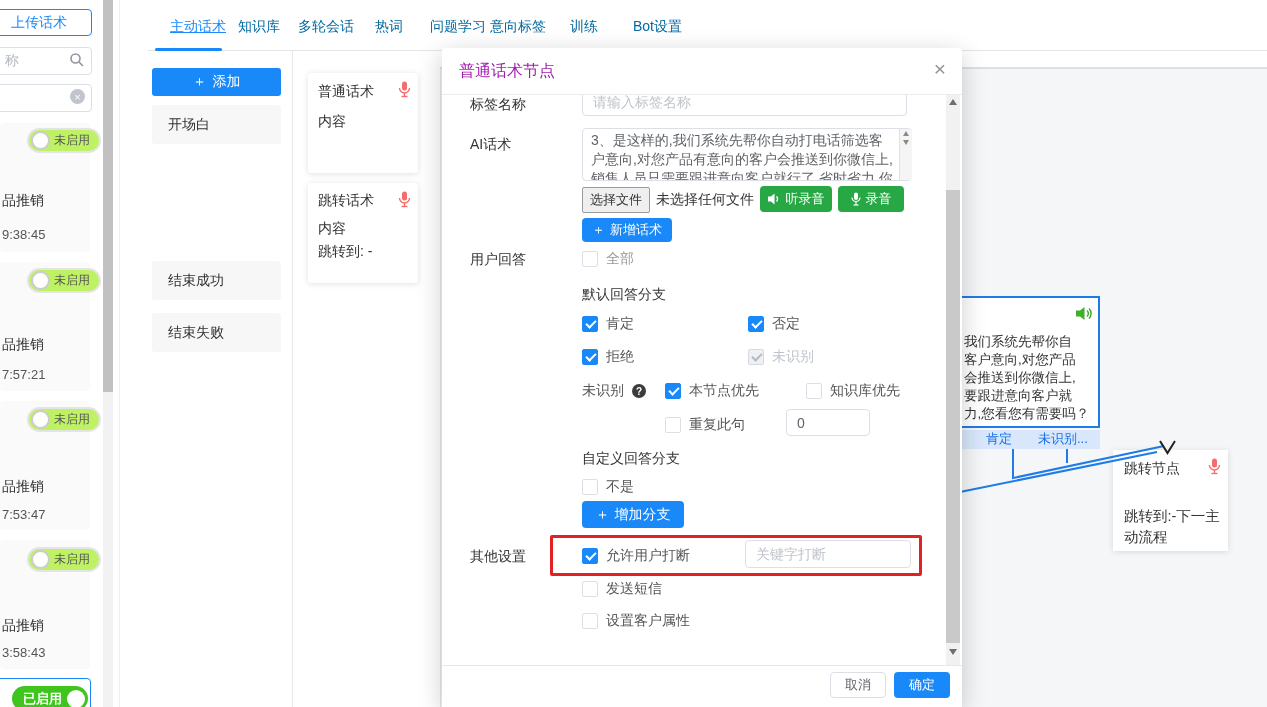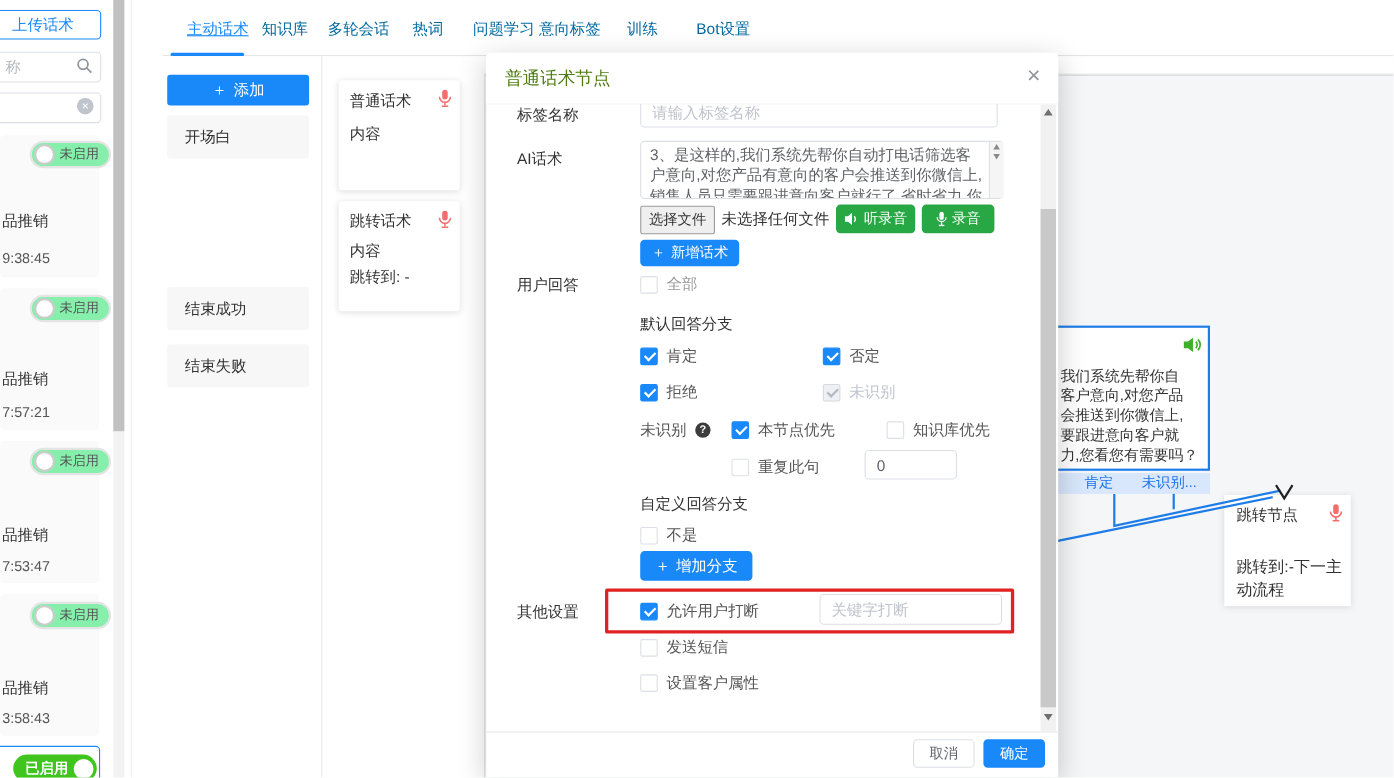--- a/index.html
+++ b/index.html
@@ -11,21 +11,21 @@
   .tab.active{color:#1989fa;text-decoration:underline;}
   .tab-underline{position:absolute;top:48px;height:3px;background:#1989fa;border-radius:2px;}
   .hline{position:absolute;height:1px;background:#e4e4e4;}
   .vline{position:absolute;width:1px;background:#e8e8e8;}
   
   .btn-outline-blue{position:absolute;border:1px solid #1989fa;color:#1989fa;background:#fff;border-radius:4px;
        text-align:center;font-size:14px;cursor:pointer;}
   .side-input{position:absolute;border:1px solid #dcdfe6;border-radius:4px;background:#fff;}
   .side-card{position:absolute;left:0;width:90px;background:#fafafa;border-radius:4px;}
   .toggle-off{position:absolute;display:flex;align-items:center;gap:4px;height:21px;padding:0 9px 0 2px;
-       border:2px solid #e4e4e4;border-radius:14px;background:#86efac;font-size:12px;color:#555;cursor:pointer;}
+       border:2px solid #e4e4e4;border-radius:14px;background:#bef264;font-size:12px;color:#555;cursor:pointer;}
   .knob-off{width:15px;height:15px;border:2px solid #ccc;border-radius:50%;background:#fff;flex:none;}
   .toggle-on{position:absolute;display:flex;align-items:center;gap:5px;height:25px;padding:0 3px 0 11px;
        border-radius:14px;background:#3fc51e;font-size:13px;font-weight:bold;color:#fff;cursor:pointer;}
   .knob-on{width:18px;height:18px;border-radius:50%;background:#fff;flex:none;}
   .card-title{position:absolute;font-size:14px;color:#333;white-space:nowrap;}
   .card-time{position:absolute;font-size:13px;color:#555;white-space:nowrap;}
   .scroll-track{position:absolute;background:#f2f2f2;}
   .scroll-thumb{position:absolute;background:#c1c1c1;}
   .tri-up{width:0;height:0;border-left:4px solid transparent;border-right:4px solid transparent;border-bottom:6px solid #6f6f6f;}
   .tri-down{width:0;height:0;border-left:4px solid transparent;border-right:4px solid transparent;border-top:6px solid #6f6f6f;}
@@ -47,21 +47,21 @@
   .bubble-line{position:absolute;font-size:13.5px;color:#333;white-space:nowrap;}
   .branch-strip{position:absolute;left:948px;top:430px;width:152px;height:19px;background:#d8e7fb;}
   .branch-tab{position:absolute;top:430px;font-size:13px;color:#1a73e8;cursor:pointer;white-space:nowrap;}
   .jump-card{position:absolute;left:1113px;top:450px;width:115px;height:101px;background:#fff;
        box-shadow:0 1px 6px rgba(0,0,0,.12);cursor:pointer;}
   
   .modal{position:absolute;left:442px;top:48px;width:520px;height:659px;background:#fff;
        border-radius:4px 4px 0 0;box-shadow:0 6px 26px rgba(0,0,0,.2);z-index:10;}
   .modal-header{position:absolute;left:0;top:0;width:100%;height:47px;background:#fff;border-bottom:1px solid #ececec;
        box-sizing:border-box;z-index:3;border-radius:4px 4px 0 0;}
-  .modal-title{position:absolute;left:17px;top:13px;font-size:16px;color:#4d7c0f;}
+  .modal-title{position:absolute;left:17px;top:13px;font-size:16px;color:#a21caf;}
   .modal-close{position:absolute;right:16px;top:10px;font-size:21px;color:#909399;cursor:pointer;line-height:1;}
   .m-label{position:absolute;left:28px;font-size:14px;color:#333;}
   .m-input{position:absolute;border:1px solid #dcdfe6;border-radius:4px;box-sizing:border-box;
        font-family:"Liberation Sans",sans-serif;font-size:14px;color:#606266;padding:0 10px;outline:none;}
   .m-input::placeholder{color:#c0c4cc;}
   .m-textarea{position:absolute;border:1px solid #dcdfe6;border-radius:4px;box-sizing:border-box;resize:none;
        font-family:"Liberation Sans",sans-serif;font-size:14px;line-height:19px;color:#606266;padding:2px 18px 2px 8px;
        overflow:hidden;outline:none;}
   .cbrow{position:absolute;display:flex;align-items:center;gap:8px;height:18px;font-size:14px;color:#555;}
   .cb{width:16px;height:16px;border:1px solid #dcdfe6;border-radius:2px;background:#fff;box-sizing:border-box;

